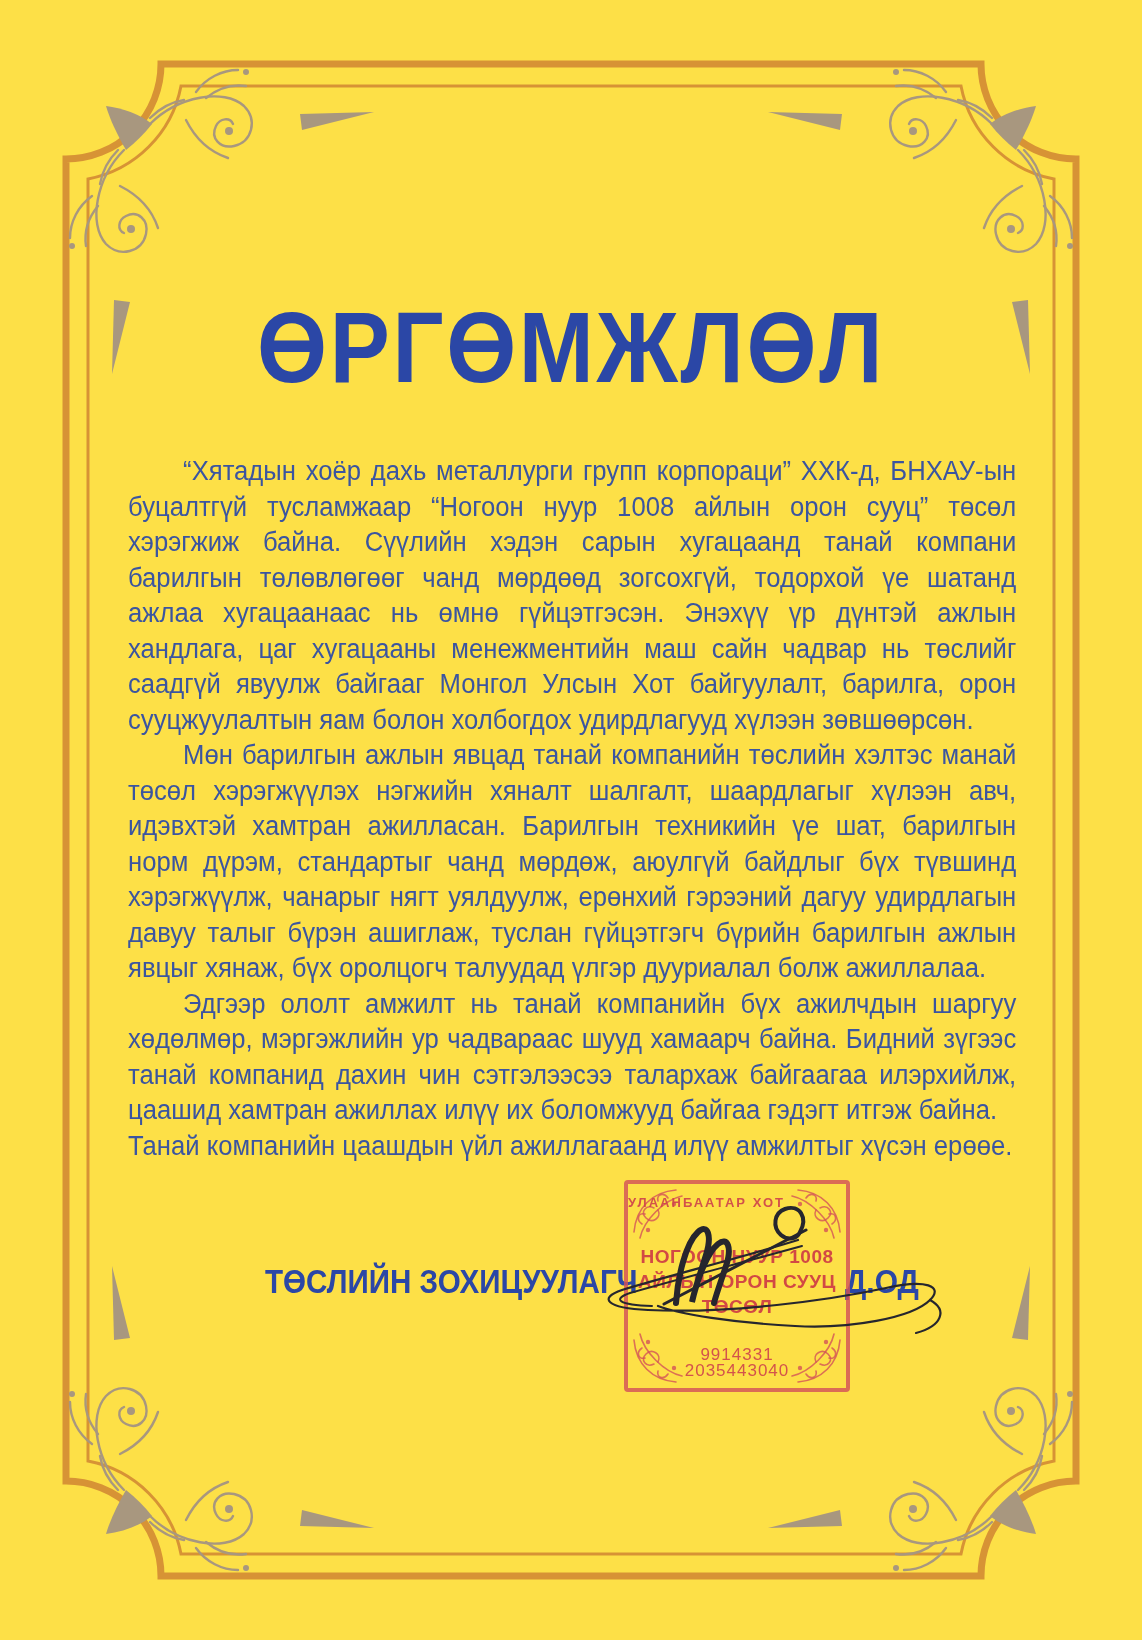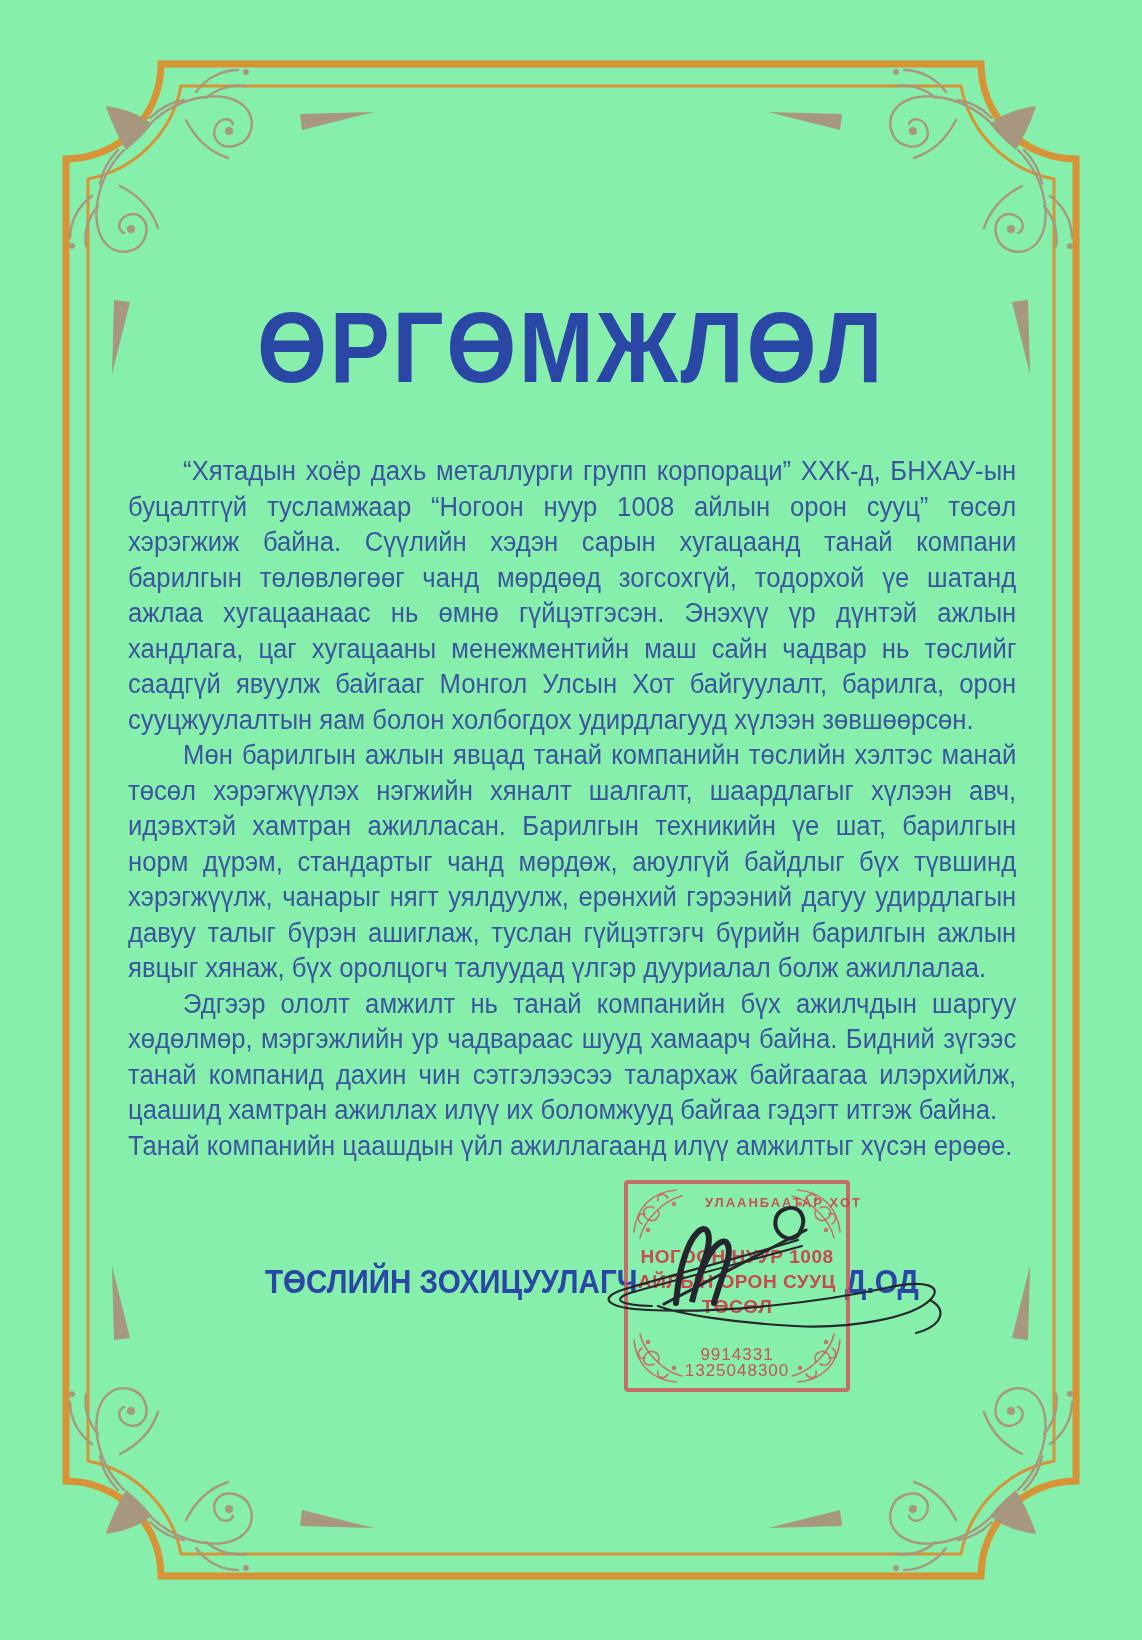--- a/index.html
+++ b/index.html
@@ -1,18 +1,18 @@
 <!DOCTYPE html>
 <html><head>
 <meta charset="utf-8">
 <style>
   html,body { margin:0; padding:0; background:#ffffff; }
   .page {
     position:relative; width:1142px; height:1640px;
-    background:#86efac; overflow:hidden;
+    background:#fde047; overflow:hidden;
     font-family:"Liberation Sans", sans-serif;
   }
   .frame-svg { position:absolute; left:0; top:0; width:1142px; height:1640px; }
   .cert-title {
     position:absolute; top:290px; left:0; width:100%;
     text-align:center; font-size:100px; font-weight:bold;
     color:#2b47a6; letter-spacing:3px;
     transform:scaleX(0.90); transform-origin:50% 0;
     white-space:nowrap;
   }
@@ -33,23 +33,23 @@
     position:absolute; left:845px; top:1262px;
     font-size:34px; font-weight:bold; color:#2b47a6;
     transform:scaleX(0.88); transform-origin:0 0; white-space:nowrap;
   }
   .stamp {
     position:absolute; left:624px; top:1180px; width:218px; height:204px;
     border:4px solid rgba(211,82,88,0.82); border-radius:4px;
     color:#d24b52;
   }
   .stamp .stamp-top {
-    position:absolute; top:11px; left:0; width:100%; text-align:right;
+    position:absolute; top:11px; left:0; width:100%; text-align:left;
     font-size:13px; font-weight:bold; letter-spacing:2px;
-    color:rgba(206,68,75,0.92); white-space:nowrap;padding-left:16px;
+    color:rgba(206,68,75,0.92); white-space:nowrap;
   }
   .stamp .stamp-mid {
     position:absolute; top:60px; left:0; width:100%; text-align:center;
     font-size:19px; font-weight:bold; line-height:25px; letter-spacing:0.5px;
     color:rgba(206,60,68,0.92);
   }
   .stamp .stamp-nums {
     position:absolute; bottom:9px; left:0; width:100%; text-align:center;
     font-size:17px; line-height:16px; letter-spacing:1px;
     color:rgba(206,68,75,0.9);
@@ -130,21 +130,21 @@
       <use href="#lace-corner" transform="translate(218,204) scale(-1,-1)"></use>
     </svg>
     <div class="stamp-top">УЛААНБААТАР ХОТ</div>
     <div class="stamp-mid">
       <div>НОГООН НУУР 1008</div>
       <div>АЙЛЫН ОРОН СУУЦ</div>
       <div>ТӨСӨЛ</div>
     </div>
     <div class="stamp-nums">
       <div>9914331</div>
-      <div>1325048300</div>
+      <div>2035443040</div>
     </div>
   </div>
 
   <svg class="ink-svg" viewBox="0 0 1142 1640" xmlns="http://www.w3.org/2000/svg" aria-hidden="true">
     <g stroke="#26262e" fill="none" stroke-linecap="round">
 
       <path stroke-width="6" d="M676 1303 C678 1275 686 1243 698 1232 C708 1223 712 1236 706 1255 C700 1274 694 1292 692 1302 C698 1276 708 1252 718 1244 C728 1236 732 1248 726 1266 C720 1284 716 1295 714 1303"></path>
 
       <path stroke-width="3" d="M806 1230 L664 1304"></path>
 

